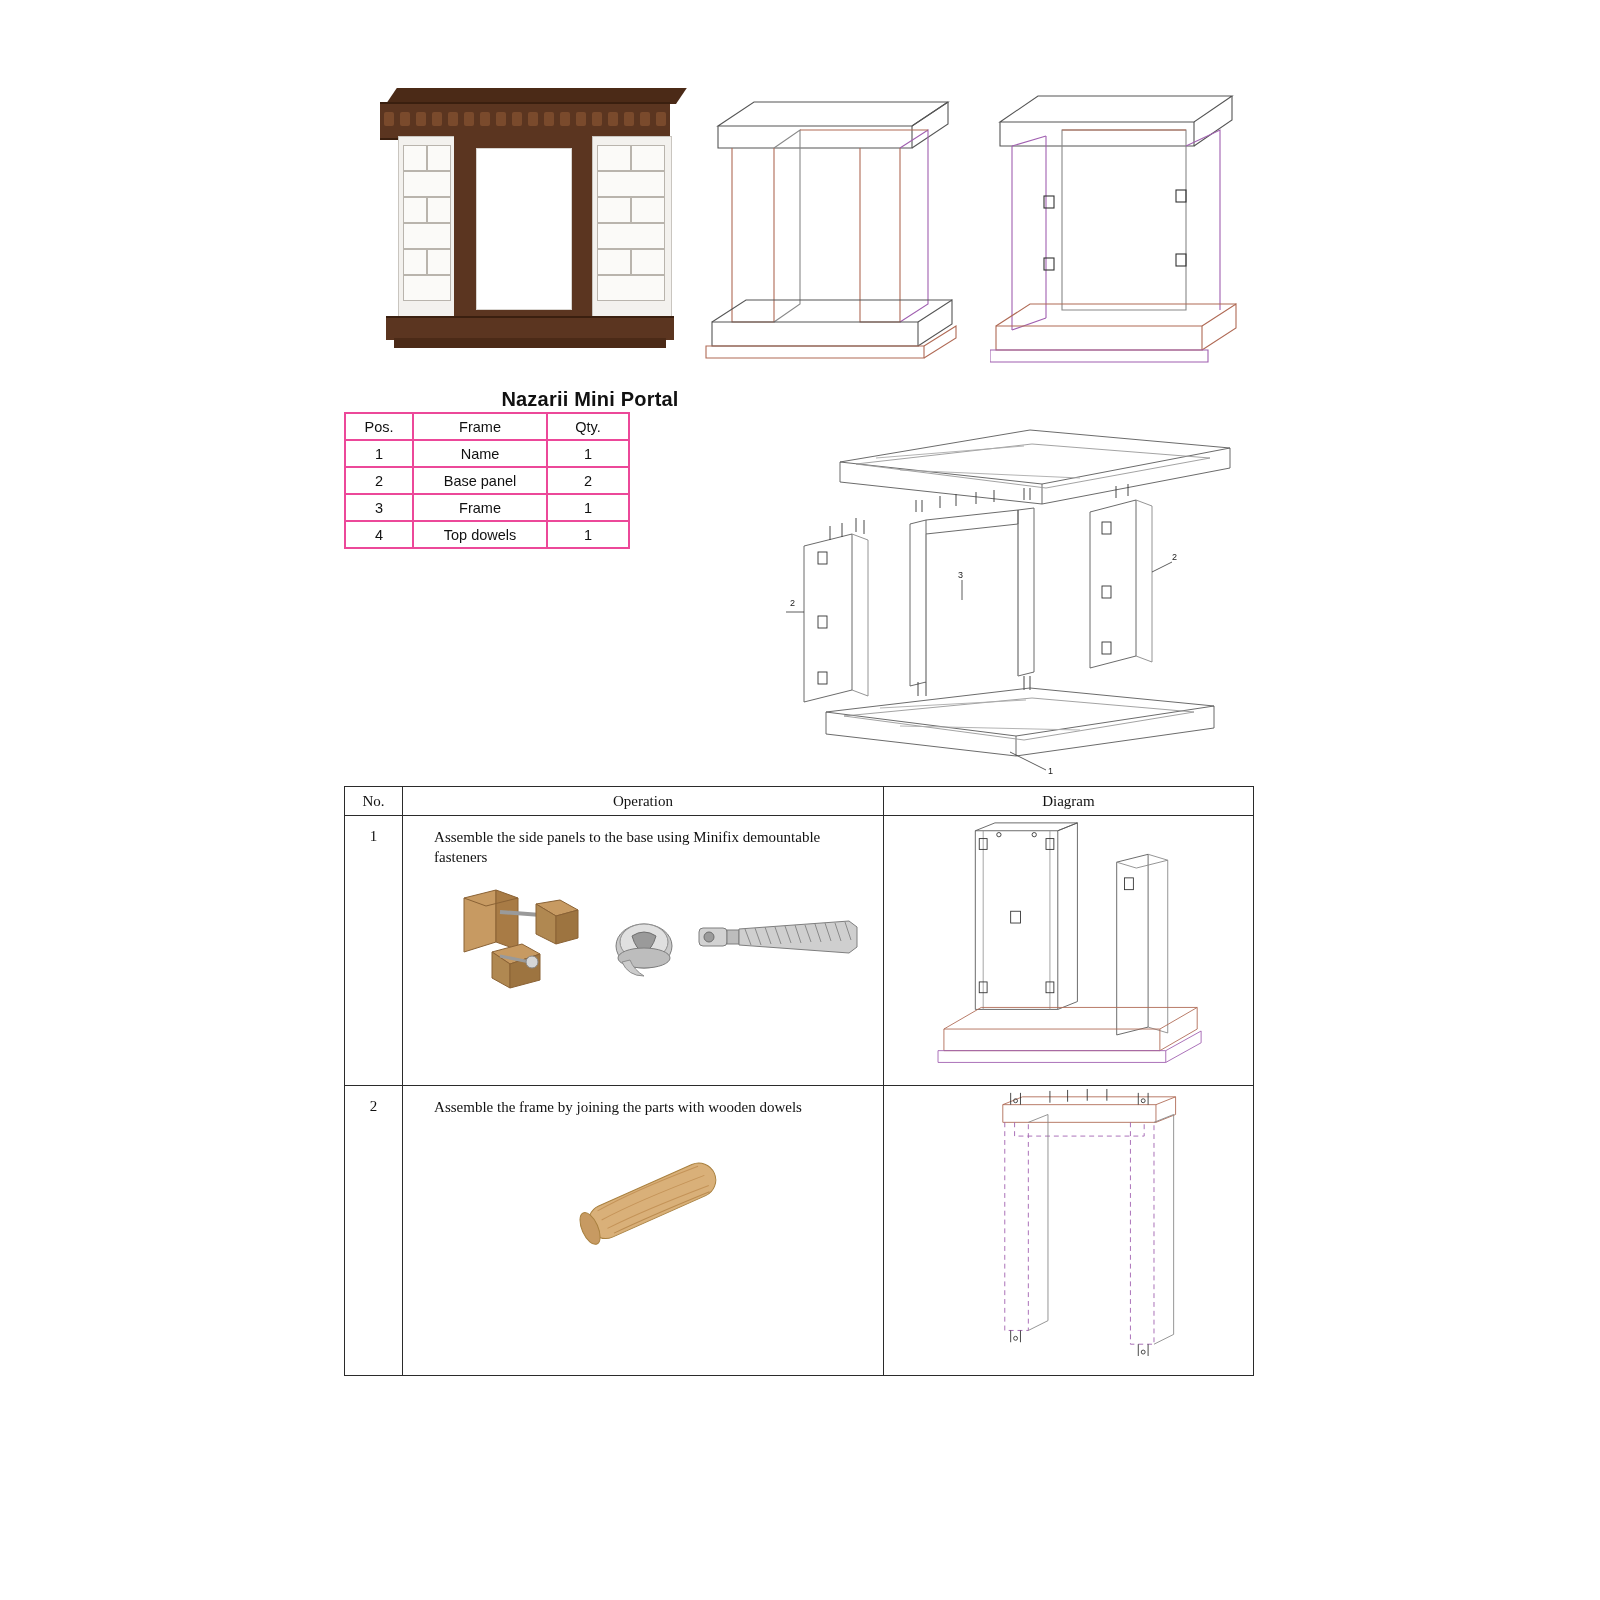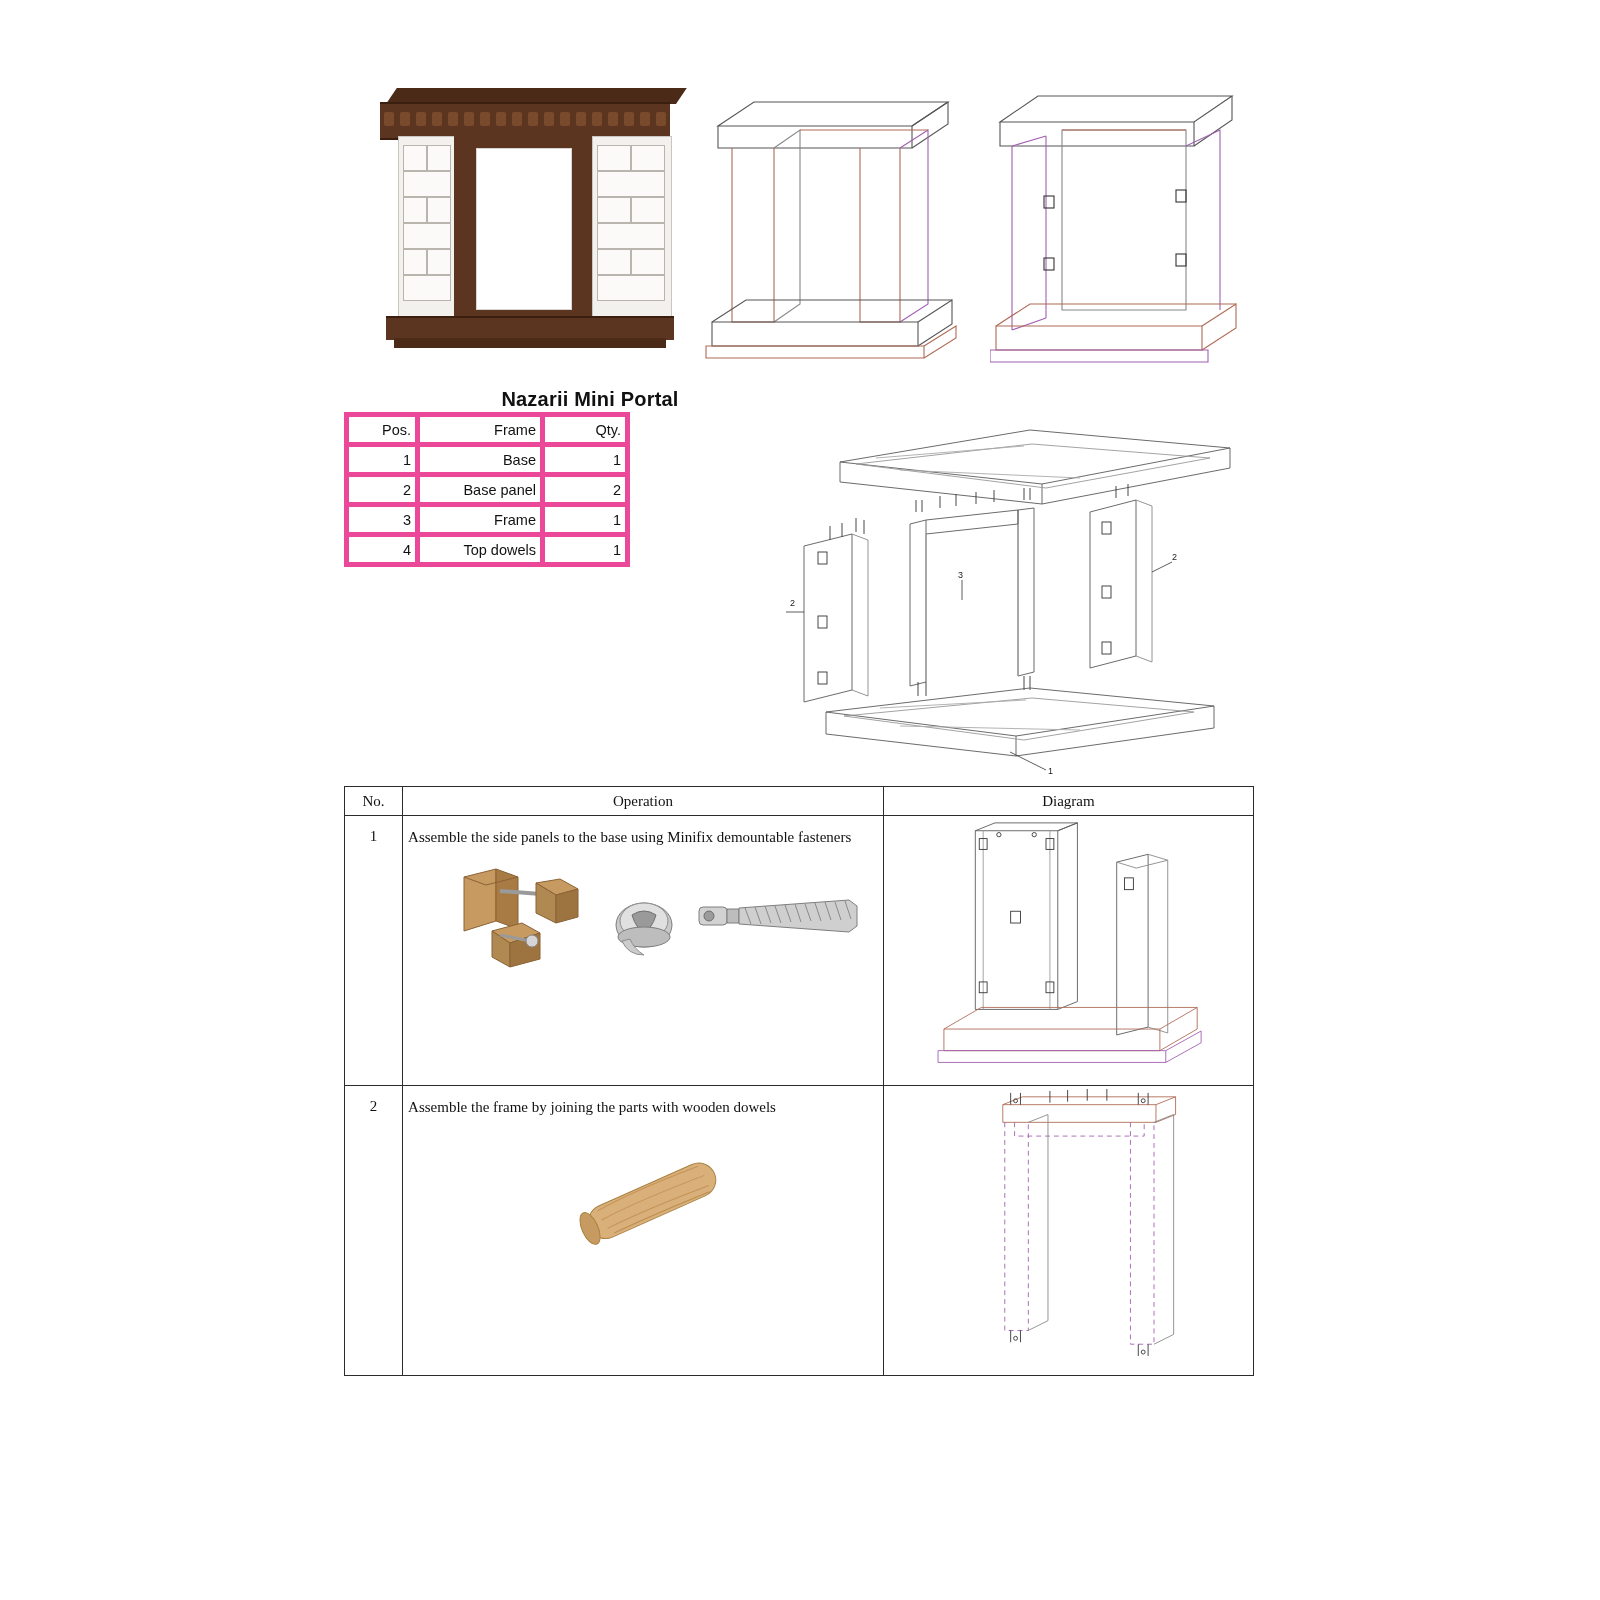--- a/index.html
+++ b/index.html
@@ -111,22 +111,22 @@
   
   table.parts {
     position: absolute;
     left: 344px;
     top: 412px;
     width: 286px;
     border-collapse: collapse;
     font-size: 14.5px;
   }
   table.parts th, table.parts td {
-    border: 5px solid #ec4899;
-    text-align: right;
+    border: 2px solid #ec4899;
+    text-align: center;
     height: 25px;
     padding: 0 4px;
     font-weight: normal;
   }
   table.parts .c-pos { width: 58px; }
   table.parts .c-qty { width: 72px; }
 
   
   .exploded {
     position: absolute;
@@ -154,21 +154,21 @@
   table.ops th {
     height: 26px;
     font-weight: normal;
     text-align: center;
     vertical-align: middle;
   }
   .ops-no { width: 56px; text-align: center; }
   .ops-op { width: 478px; }
   .ops-dg { width: 376px; margin-top: 40px; }
   .op-text {
-    padding: 10px 10px 4px 4px;
+    padding: 10px 10px 4px 30px;
     line-height: 1.35;
   }
   .op-no-text { padding-top: 12px; }
   .row1 { height: 270px; }
   .row2 { height: 290px; }
 
   .hw {
     position: relative;
     height: 120px;
     margin: 10px 0 0 40px;
@@ -292,21 +292,21 @@
     <thead>
       <tr>
         <th class="c-pos">Pos.</th>
         <th>Frame</th>
         <th class="c-qty">Qty.</th>
       </tr>
     </thead>
     <tbody>
       <tr>
         <td>1</td>
-        <td>Base</td>
+        <td>Name</td>
         <td>1</td>
       </tr>
       <tr>
         <td>2</td>
         <td>Base panel</td>
         <td>2</td>
       </tr>
       <tr>
         <td>3</td>
         <td>Frame</td>

